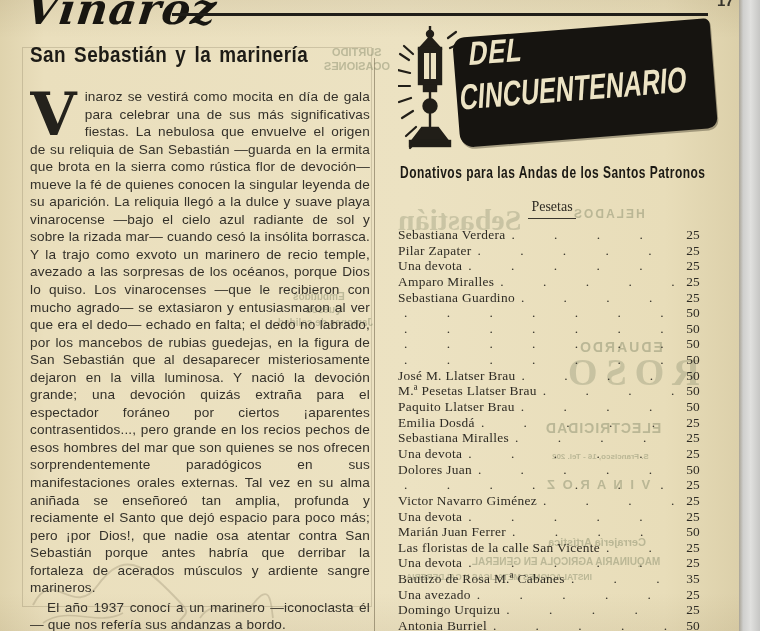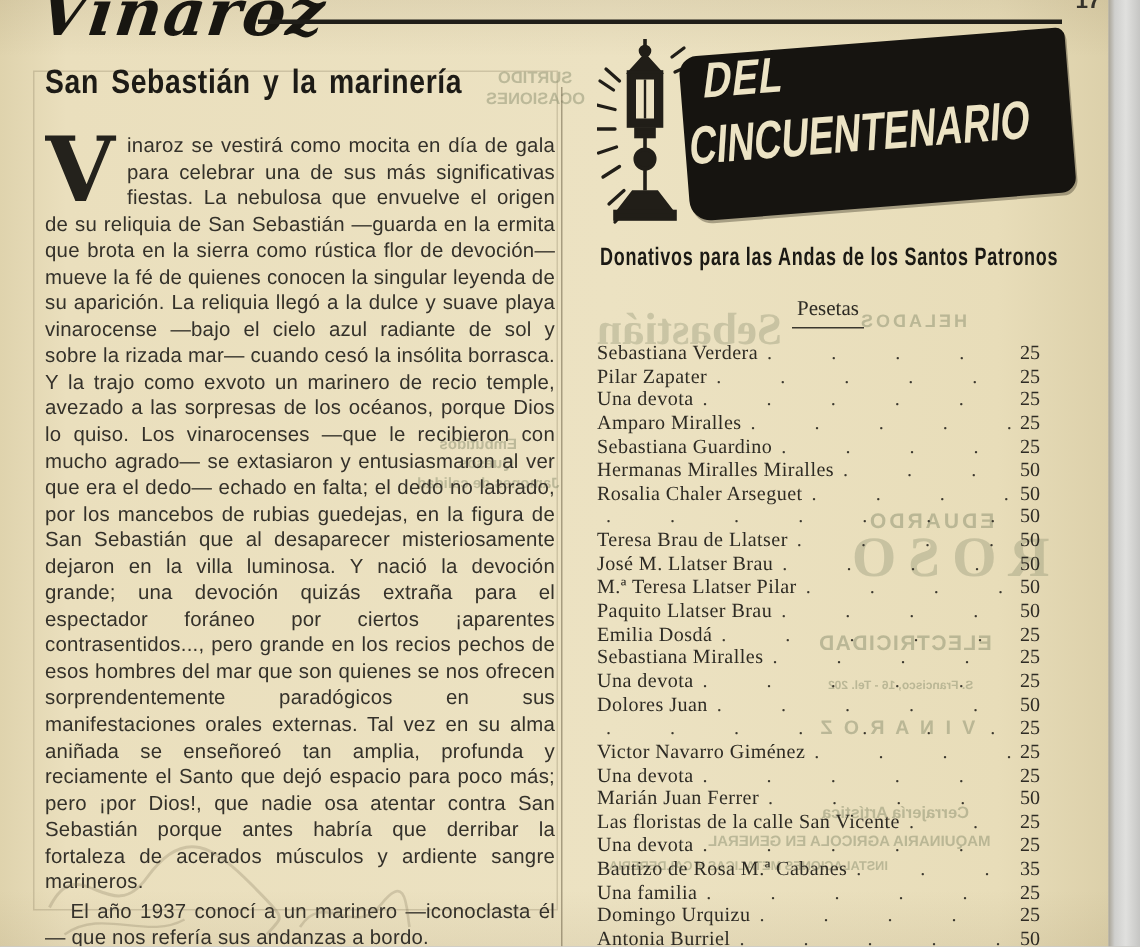--- a/index.html
+++ b/index.html
@@ -52,21 +52,21 @@
   .pesetas-wrap { position:absolute; left:398px; top:199px; width:312px; text-align:center;
     font-family:"Liberation Serif", serif; font-size:14px; color:#2e2b24; padding-right:4px; }
   .pesetas-wrap span { display:inline-block; border-bottom:1.5px solid #3a372e; padding:0 3px 3px 3px; }
 
   .donation-list { position:absolute; left:398px; top:227px; width:312px; padding-right:4px;
     font-family:"Liberation Serif", serif; font-size:13.4px; color:#2e2b24; }
   .row { display:flex; align-items:baseline; height:15.65px;font-family:Liberation Serif, serif; }
   .nm { white-space:nowrap; letter-spacing:.3px; }
   .dots { flex:1; overflow:hidden; white-space:nowrap; margin:0 6px; color:#3a372e; }
   .dots::after { content:". . . . . . . . . . . ."; word-spacing:36px; letter-spacing:0; }
-  .amt { width:26px; text-align:left; }
+  .amt { width:26px; text-align:center; }
 
   .ghost { position:absolute; transform:scaleX(-1); color:rgba(122,128,98,.42);
     font-weight:bold; white-space:nowrap; pointer-events:none; }
   .ghost.serif { font-family:"Liberation Serif", serif; color:rgba(122,128,98,.30); }
   .scribble { position:absolute; opacity:.25; pointer-events:none; }
 </style>
 </head>
 <body>
 
 <div class="page">
@@ -159,45 +159,42 @@
         <span class="nm">Amparo Miralles</span>
         <span class="dots"></span>
         <span class="amt">25</span>
       </div>
     <div class="row">
         <span class="nm">Sebastiana Guardino</span>
         <span class="dots"></span>
         <span class="amt">25</span>
       </div>
     <div class="row">
-        <span class="nm">Hermanas Miralles Miralles</span>
-        <span class="dots"></span>
-        <span class="amt">50</span>
-      </div>
-    <div class="row">
-        <span class="nm">Rosalia Chaler Arseguet</span>
-        <span class="dots"></span>
-        <span class="amt">50</span>
-      </div>
-    <div class="row">
-        <span class="dots"></span>
-        <span class="amt">50</span>
-      </div>
-    <div class="row">
-        <span class="nm">Teresa Brau de Llatser</span>
+        <span class="dots"></span>
+        <span class="amt">50</span>
+      </div>
+    <div class="row">
+        <span class="dots"></span>
+        <span class="amt">50</span>
+      </div>
+    <div class="row">
+        <span class="dots"></span>
+        <span class="amt">50</span>
+      </div>
+    <div class="row">
         <span class="dots"></span>
         <span class="amt">50</span>
       </div>
     <div class="row">
         <span class="nm">José M. Llatser Brau</span>
         <span class="dots"></span>
         <span class="amt">50</span>
       </div>
     <div class="row">
-        <span class="nm">M.ª Teresa Llatser Pilar</span>
+        <span class="nm">M.ª Pesetas Llatser Brau</span>
         <span class="dots"></span>
         <span class="amt">50</span>
       </div>
     <div class="row">
         <span class="nm">Paquito Llatser Brau</span>
         <span class="dots"></span>
         <span class="amt">50</span>
       </div>
     <div class="row">
         <span class="nm">Emilia Dosdá</span>
@@ -247,21 +244,21 @@
         <span class="nm">Una devota</span>
         <span class="dots"></span>
         <span class="amt">25</span>
       </div>
     <div class="row">
         <span class="nm">Bautizo de Rosa M.ª Cabanes</span>
         <span class="dots"></span>
         <span class="amt">35</span>
       </div>
     <div class="row">
-        <span class="nm">Una familia</span>
+        <span class="nm">Una avezado</span>
         <span class="dots"></span>
         <span class="amt">25</span>
       </div>
     <div class="row">
         <span class="nm">Domingo Urquizu</span>
         <span class="dots"></span>
         <span class="amt">25</span>
       </div>
     <div class="row">
         <span class="nm">Antonia Burriel</span>

